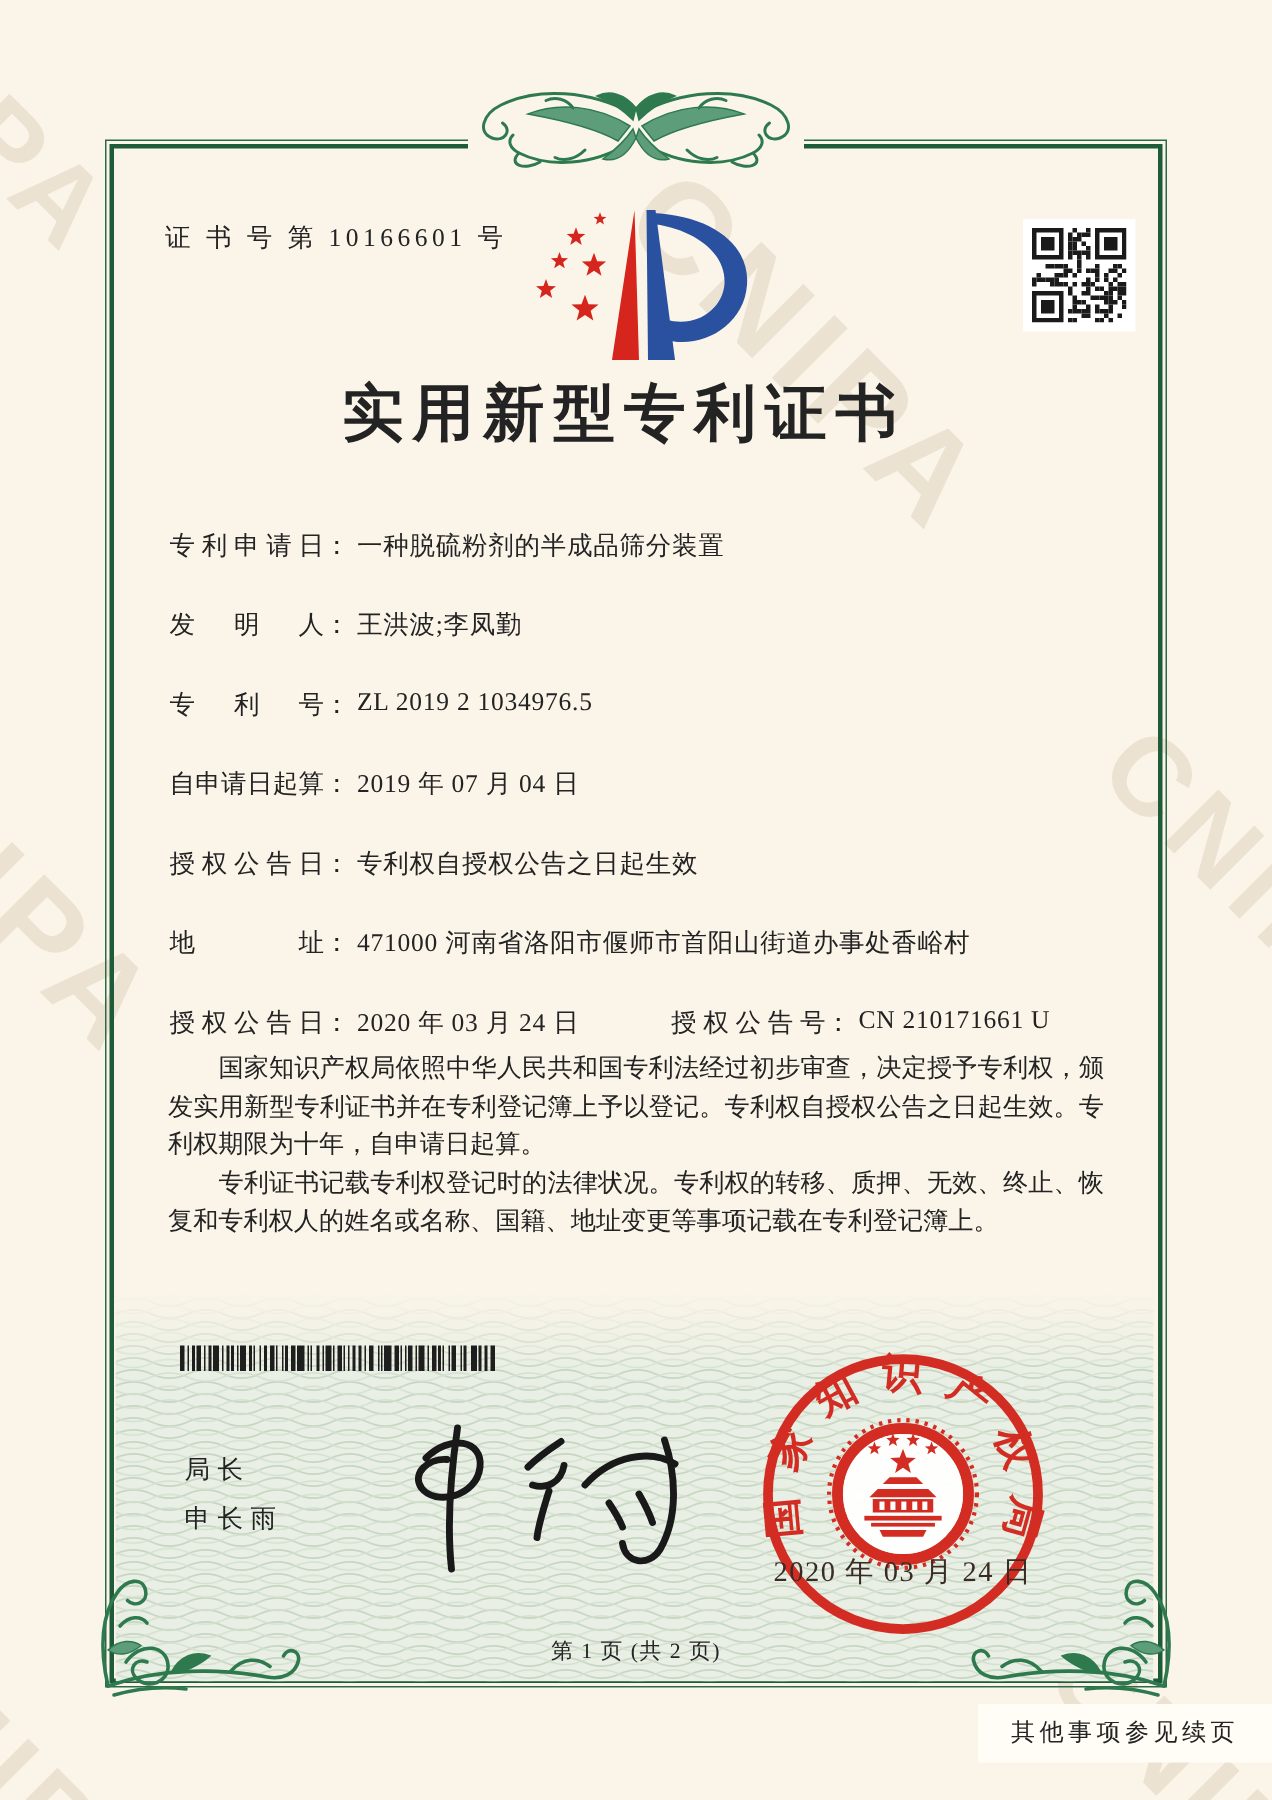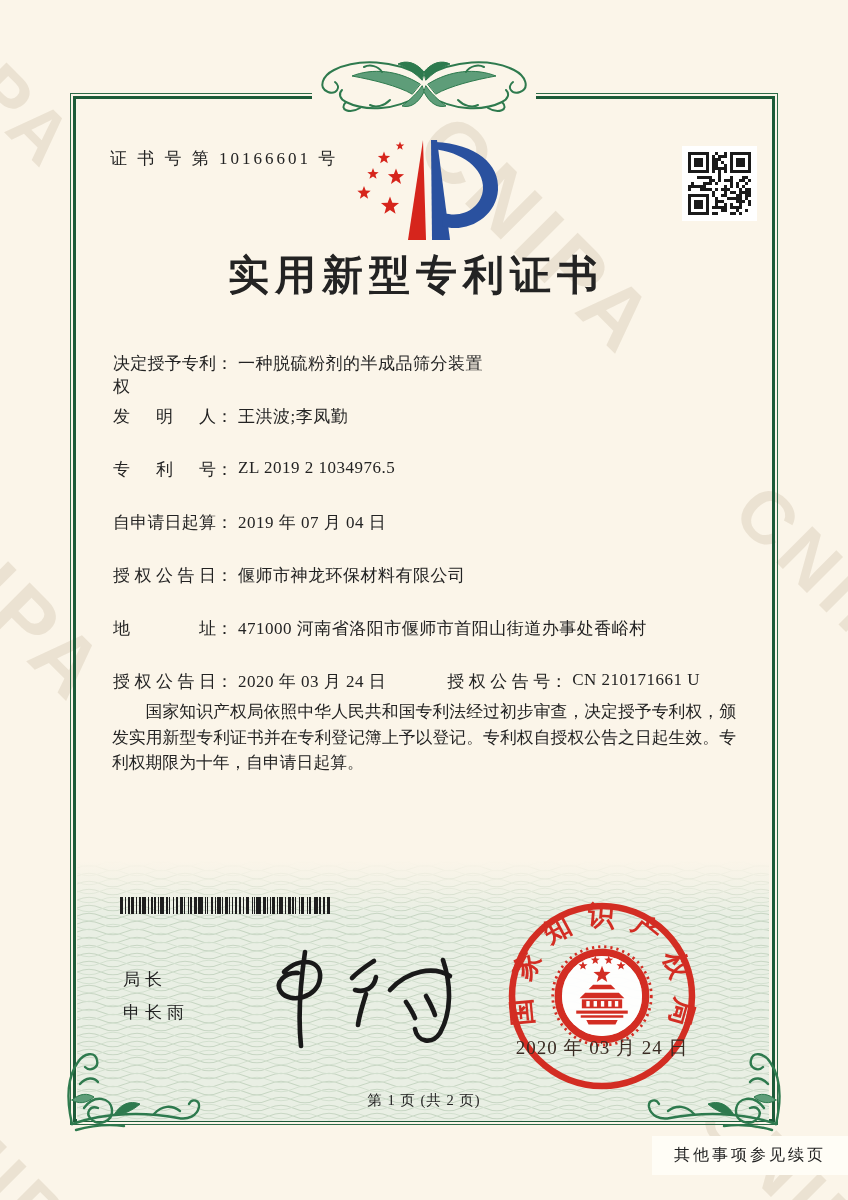--- a/index.html
+++ b/index.html
@@ -292,21 +292,21 @@
     </g>
   </svg>
   <svg class="orn" style="left:638px;top:1034px" width="160" height="102" viewBox="0 0 160 102">
     <use href="#cornhalf" transform="translate(160,0) scale(-1,1)"></use>
   </svg>
 
   <div class="title">实用新型专利证书</div>
 
   <div class="fields">
     <div class="field-row">
-      <span class="f-label">决定授予专利权</span>
+      <span class="f-label">专利申请日</span>
         <span class="f-colon">：</span>
       <span class="f-value">一种脱硫粉剂的半成品筛分装置</span>
     </div>
     <div class="field-row">
       <span class="f-label">发明人</span>
         <span class="f-colon">：</span>
       <span class="f-value">王洪波;李凤勤</span>
     </div>
     <div class="field-row">
       <span class="f-label">专利号</span>
@@ -314,21 +314,21 @@
       <span class="f-value">ZL 2019 2 1034976.5</span>
     </div>
     <div class="field-row">
       <span class="f-label">自申请日起算</span>
         <span class="f-colon">：</span>
       <span class="f-value">2019 年 07 月 04 日</span>
     </div>
     <div class="field-row">
       <span class="f-label">授权公告日</span>
         <span class="f-colon">：</span>
-      <span class="f-value">偃师市神龙环保材料有限公司</span>
+      <span class="f-value">专利权自授权公告之日起生效</span>
     </div>
     <div class="field-row">
       <span class="f-label">地址</span>
         <span class="f-colon">：</span>
       <span class="f-value">471000 河南省洛阳市偃师市首阳山街道办事处香峪村</span>
     </div>
     <div class="grant-row">
       <div class="grant-pair">
         <span class="f-label">授权公告日</span>
           <span class="f-colon">：</span>
@@ -337,20 +337,21 @@
       <div class="grant-pair second">
         <span class="f-label">授权公告号</span>
           <span class="f-colon">：</span>
         <span class="g-value">CN 210171661 U</span>
       </div>
     </div>
   </div>
 
   <div class="legal">
     <p>国家知识产权局依照中华人民共和国专利法经过初步审查，决定授予专利权，颁发实用新型专利证书并在专利登记簿上予以登记。专利权自授权公告之日起生效。专利权期限为十年，自申请日起算。</p>
+    <p>专利证书记载专利权登记时的法律状况。专利权的转移、质押、无效、终止、恢复和专利权人的姓名或名称、国籍、地址变更等事项记载在专利登记簿上。</p>
   </div>
 
   <div class="barcode" id="barcode">
       <span style="width: 3.45px; margin-right: 1.15px;"></span>
       <span style="width: 1.15px; margin-right: 2.3px;"></span>
       <span style="width: 2.3px; margin-right: 1.15px;"></span>
       <span style="width: 2.3px; margin-right: 2.3px;"></span>
       <span style="width: 1.15px; margin-right: 2.3px;"></span>
       <span style="width: 1.15px; margin-right: 1.15px;"></span>
       <span style="width: 4.6px; margin-right: 1.15px;"></span>

